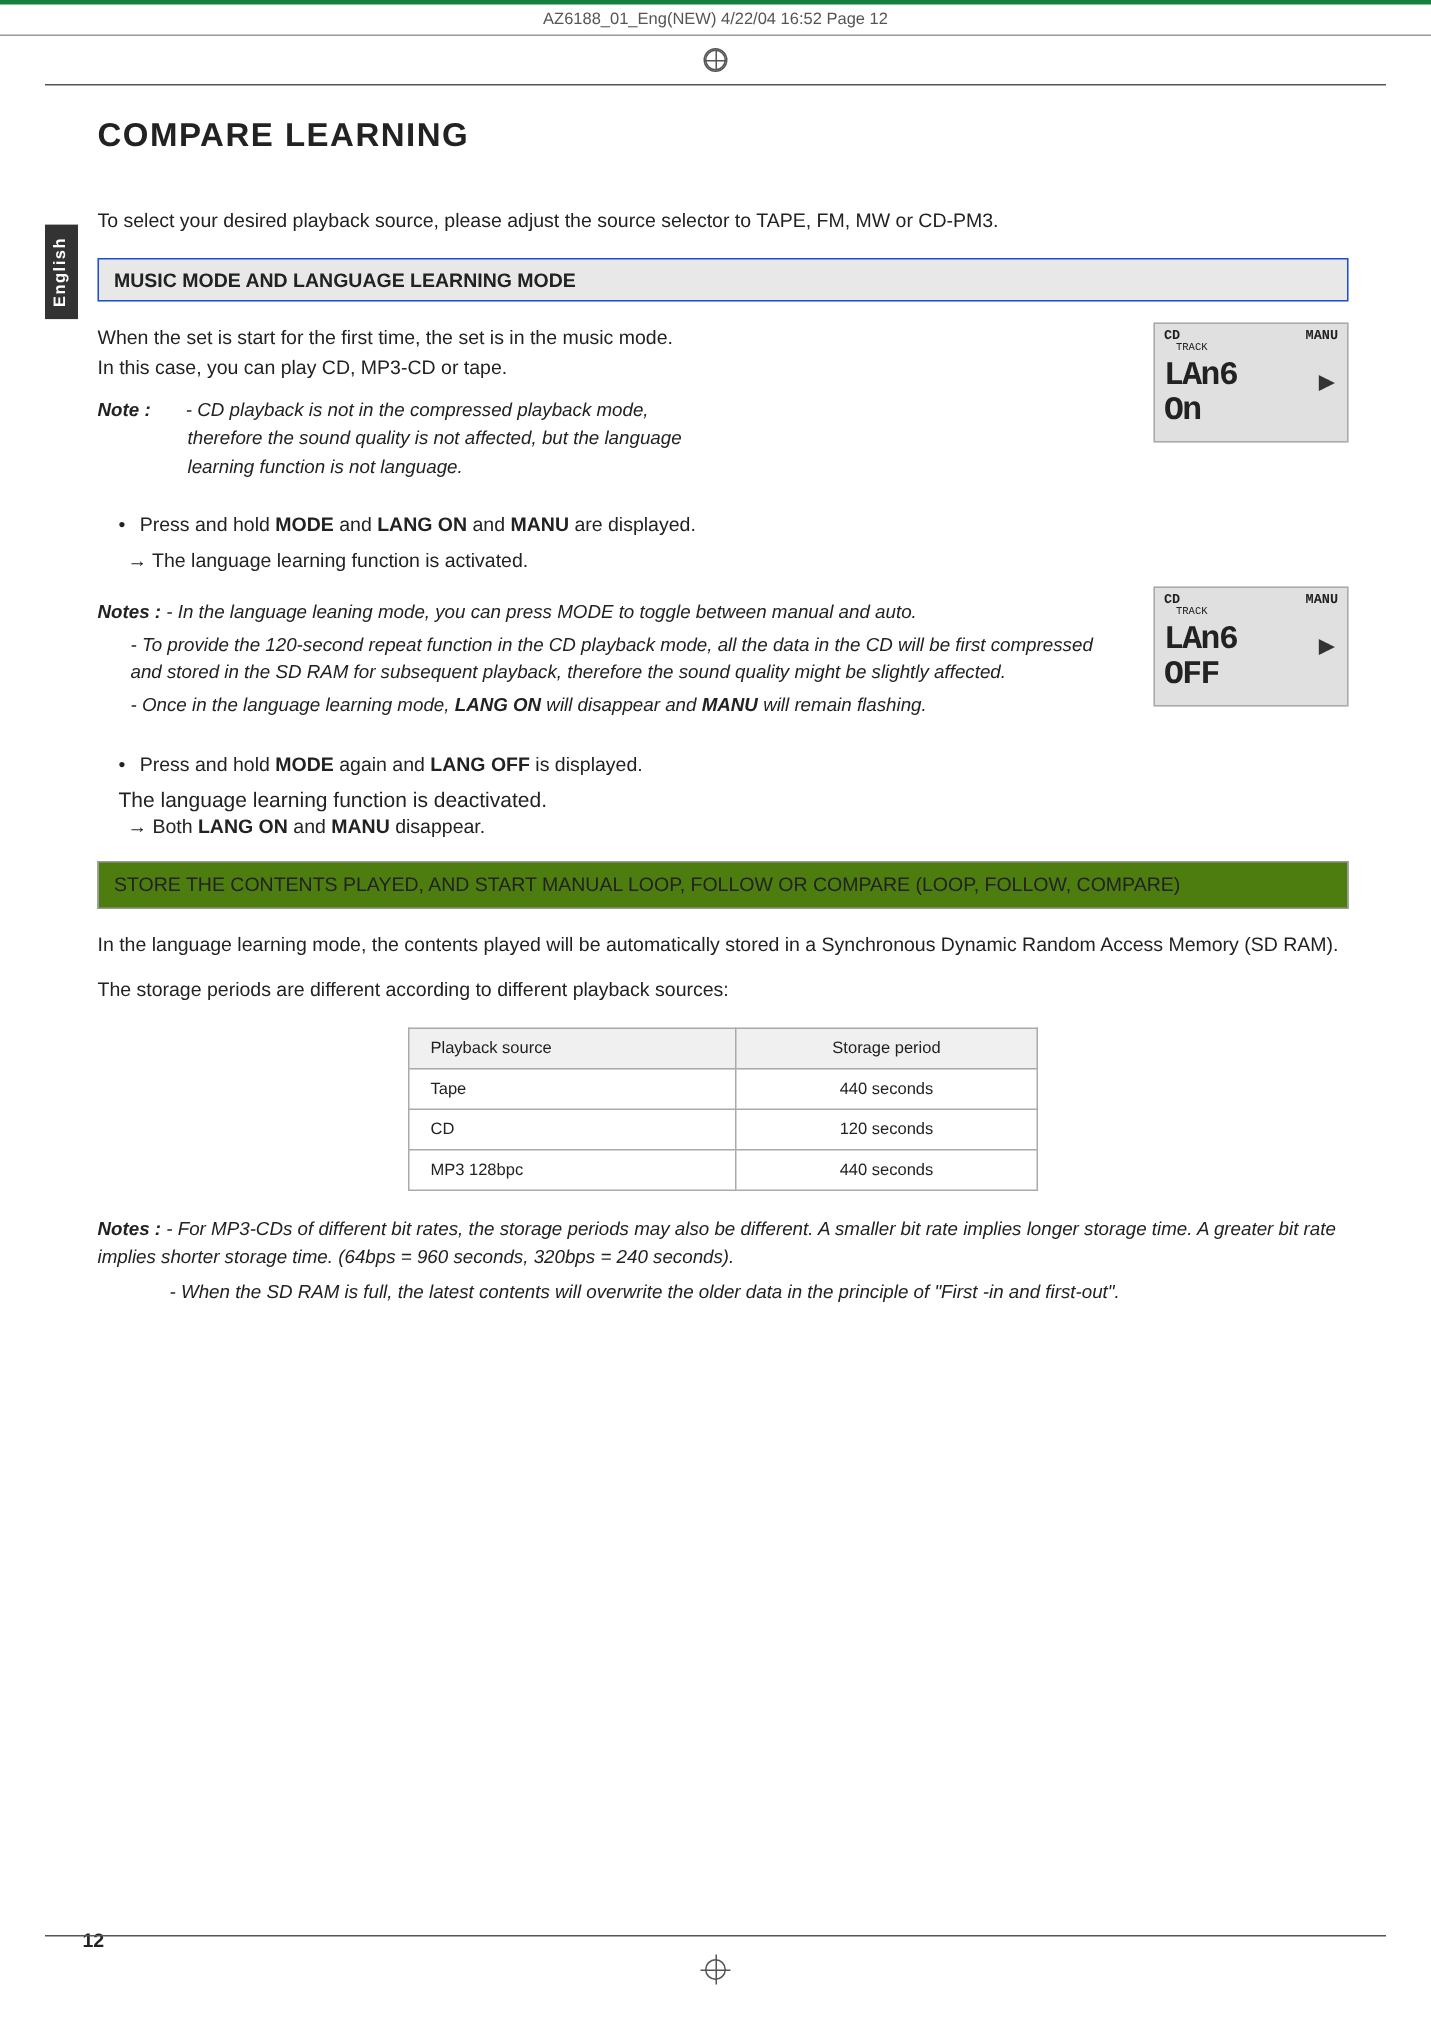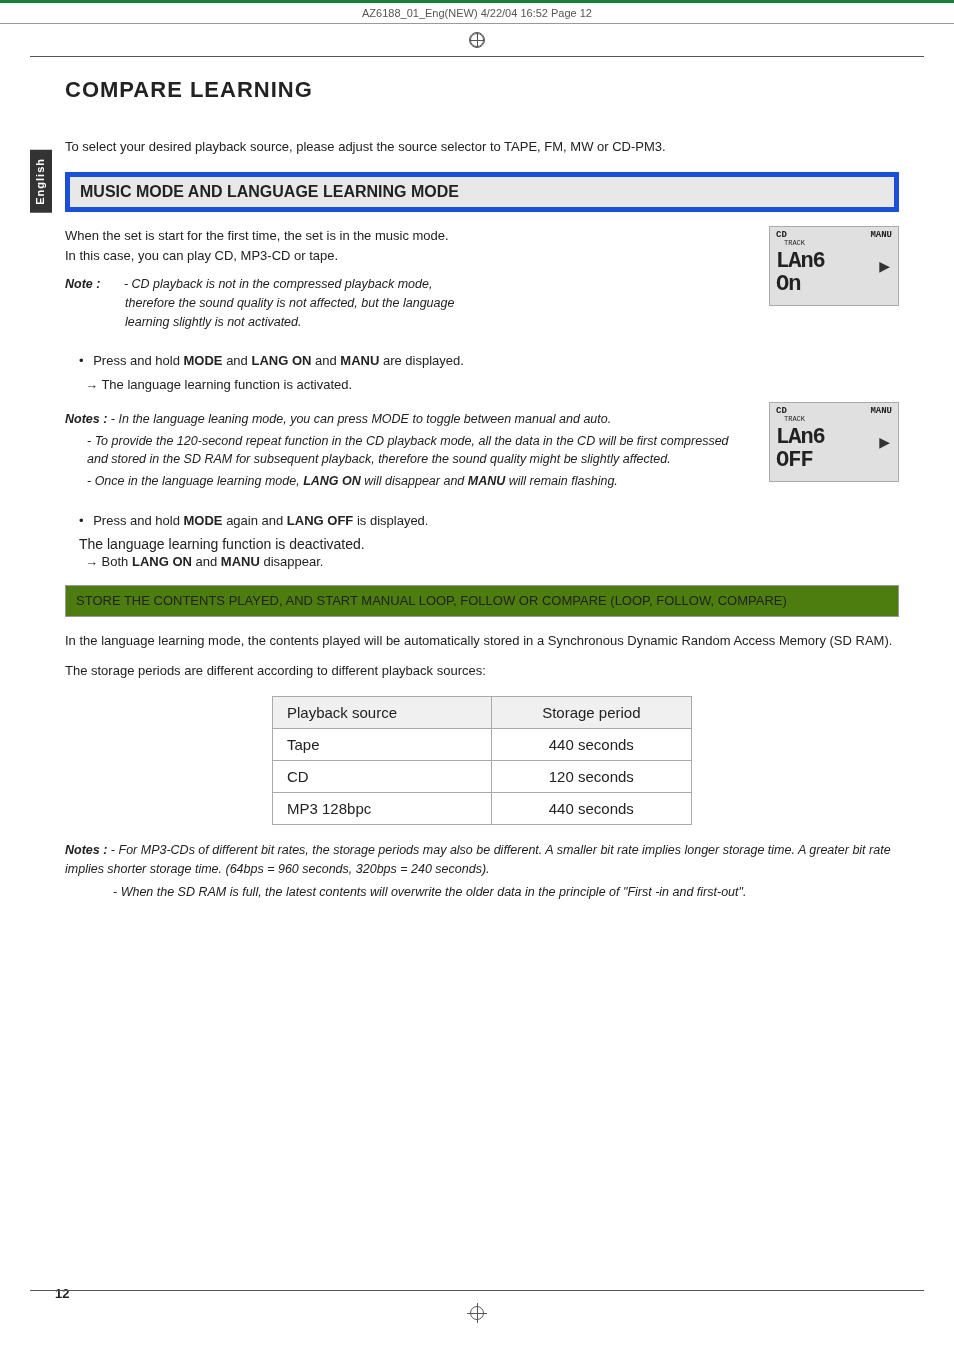--- a/index.html
+++ b/index.html
@@ -59,23 +59,23 @@
 
     .intro-text {
       font-size: 13px;
       margin-bottom: 16px;
       line-height: 1.5;
     }
 
     
     .section-heading {
       background: #e8e8e8;
-      border: 5px solid #1d4ed8;
+      border: 1px solid #1d4ed8;
       padding: 6px 10px;
-      font-size: 16px;
+      font-size: 13px;
       font-weight: bold;
       margin-bottom: 14px;
     }
 
     
     .content-with-image {
       display: flex;
       gap: 20px;
       margin-bottom: 10px;
     }
@@ -192,21 +192,21 @@
       font-weight: normal;
       margin: 16px 0 14px 0;
       line-height: 1.4;
     }
 
     
     .storage-table {
       width: 420px;
       border-collapse: collapse;
       margin: 16px auto;
-      font-size: 15px;
+      font-size: 11px;
     }
 
     .storage-table th, .storage-table td {
       border: 1px solid #aaa;
       padding: 7px 14px;
       text-align: left;
     }
 
     .storage-table th {
       background: #f0f0f0;
@@ -321,21 +321,21 @@
     <div class="content-left">
       <p class="para">
         <span>When the set is start for the first time, the set is in the music mode.</span><br>
         <span>In this case, you can play CD, MP3-CD or tape.</span>
       </p>
 
       <div class="note">
         <span class="note-label">Note :</span>
         <span class="note-italic"> <span>- CD playback is not in the compressed playback mode,</span><br>
         <span style="margin-left:60px; font-style:italic;">therefore the sound quality is not affected, but the language</span><br>
-        <span style="margin-left:60px; font-style:italic;">learning slightly is not activated.</span>
+        <span style="margin-left:60px; font-style:italic;">learning function is not language.</span>
         </span>
       </div>
     </div>
 
     <div class="content-right">
       <div class="lcd-display">
         <span class="lcd-label-cd">CD</span>
         <span class="lcd-label-manu">MANU</span>
         <span class="lcd-label-track">TRACK</span>
         <span class="lcd-chars">LAn6</span>

